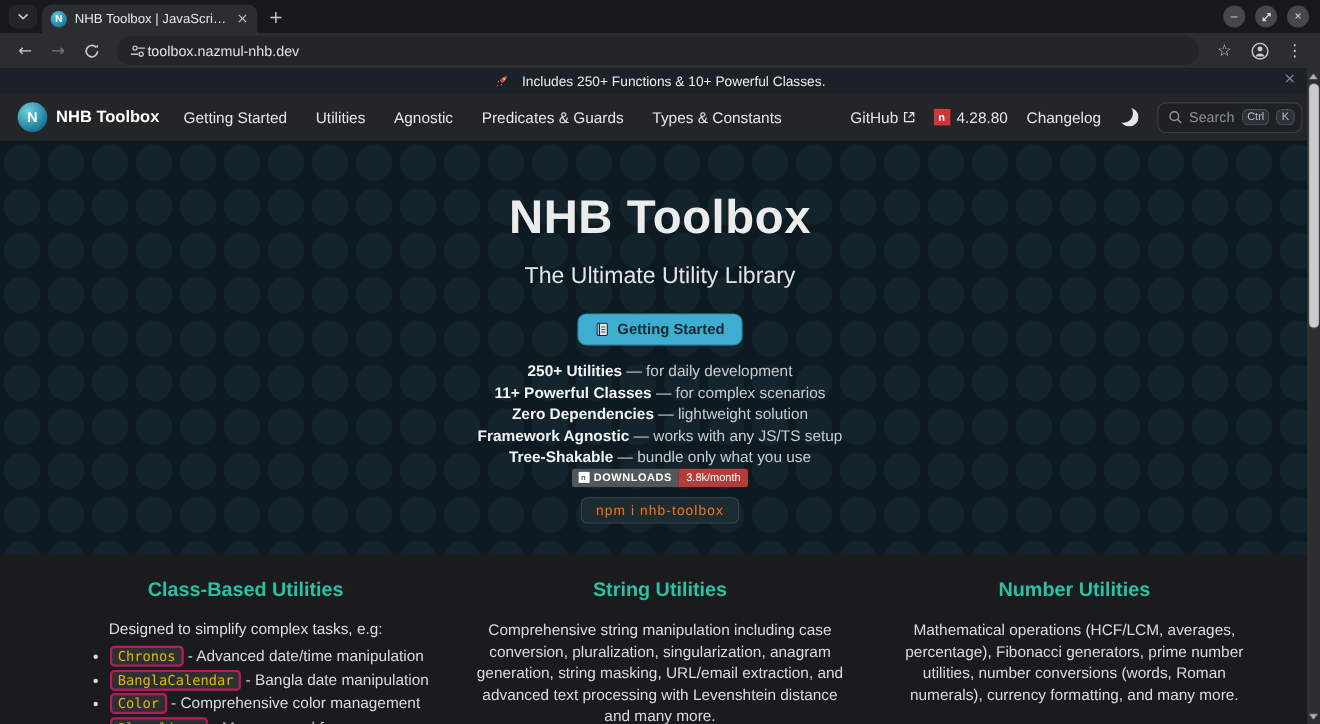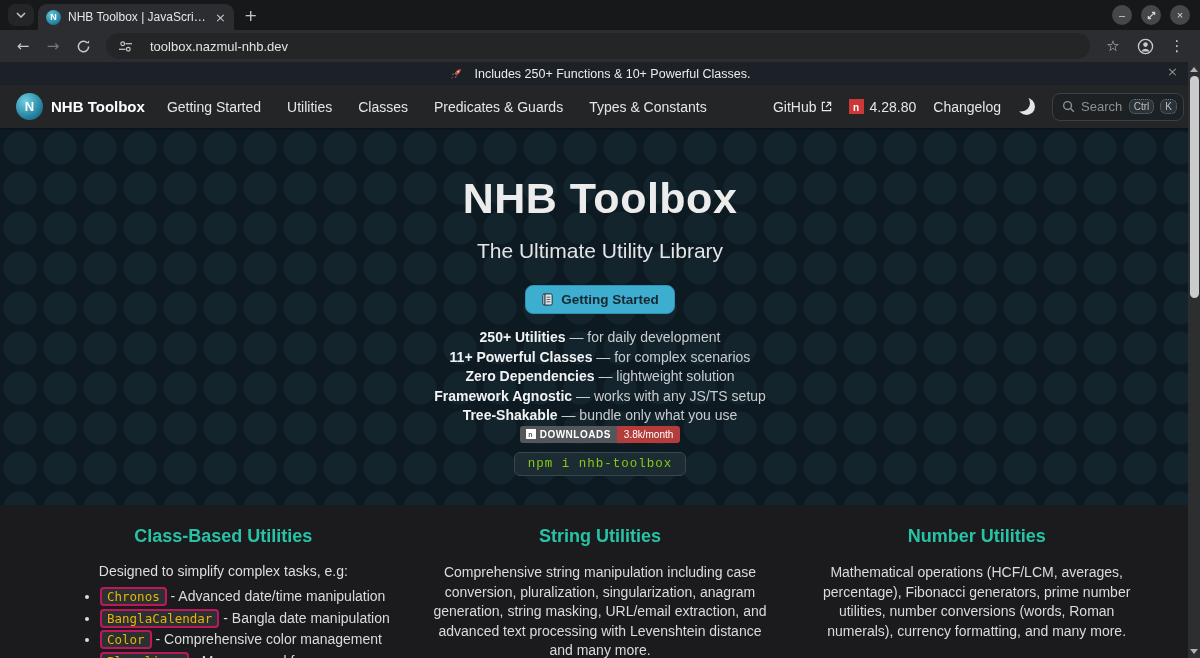--- a/index.html
+++ b/index.html
@@ -20,21 +20,21 @@
   .tab-close { color:#c3c6c9; font-size:13px; line-height:1; flex:none; }
   .new-tab-btn { color:#c3c6c9; font-size:16px; margin:0 0 5px 10px; }
   .win-controls { position:absolute; right:10px; top:5px; display:flex; gap:9px; }
   .win-btn { width:20px; height:20px; border-radius:50%; background:#454749; color:#d8dadb;
     display:flex; align-items:center; justify-content:center; font-size:11px; line-height:1; }
 
   .toolbar { height:32px; background:#2b2d30; display:flex; align-items:center; padding:0 10px; gap:4px; }
   .nav-icon { width:26px; height:26px; display:flex; align-items:center; justify-content:center;
     color:#c7cacd; font-size:15px; }
   .nav-icon.dim { color:#77797c; }
-  .omnibox { flex:1; height:26px; display:flex; align-items:center; gap:17px; padding:0 12px; margin:0 6px;
+  .omnibox { flex:1; height:26px; display:flex; align-items:center; gap:1px; padding:0 12px; margin:0 6px;
     border-radius:13px; background:#232527; }
   .url-text { color:#e0e2e4; font-size:13px; }
   .toolbar-right { display:flex; align-items:center; gap:6px; }
 
   
   .scrollbar { position:fixed; right:0; top:62px; width:12px; height:596px; background:#2d2e30; z-index:50; }
   .sb-arrow { position:absolute; left:0; width:12px; height:12px; display:flex; align-items:center; justify-content:center; }
   .sb-arrow.up { top:1px; } .sb-arrow.down { bottom:1px; }
   .tri-up { width:0; height:0; border-left:4px solid transparent; border-right:4px solid transparent; border-bottom:5px solid #aeb1b4; }
   .tri-down { width:0; height:0; border-left:4px solid transparent; border-right:4px solid transparent; border-top:5px solid #aeb1b4; }
@@ -79,21 +79,21 @@
   .features { margin-top:14px; font-size:14px; line-height:19.5px; color:#c9cccf; }
   .features b { color:#f2f3f4; }
   .badge-row { margin-top:0; display:flex; justify-content:center; }
   .badge { display:flex; font-size:10px; font-weight:bold; border-radius:3px; overflow:hidden; height:17px; }
   .badge-left { background:#53575b; color:#fff; display:flex; align-items:center; gap:4px; padding:0 6px; letter-spacing:.5px; }
   .badge-npm { width:10px; height:10px; background:#fff; color:#53575b; font-size:7px; font-weight:bold;
     display:flex; align-items:flex-end; justify-content:center; line-height:1.1; }
   .badge-right { background:#b43c3a; color:#fff; display:flex; align-items:center; padding:0 7px; font-weight:normal; }
   .install-row { margin-top:9px; display:flex; justify-content:center; }
   .install { background:#1d2b32; border:1px solid #35474f; border-radius:6px; padding:4px 13px;
-    color:#84cc16; font-family:Liberation Mono, monospace; font-size:12.5px; letter-spacing:1px; }
+    color:#f97316; font-family:Liberation Sans, sans-serif; font-size:12.5px; letter-spacing:1px; }
 
   
   .bottom { height:153px; background:#1b1b1d; padding:21px 56px 0; display:grid;
     grid-template-columns:1fr 1fr 1fr; column-gap:42px; }
   .col { text-align:center; }
   .col-title { color:#27c3a7; font-size:18px; font-weight:bold; margin-bottom:16px; }
   .col-lead { color:#dcdee0; font-size:14px; margin-bottom:9px; }
   .col-body { color:#d9dbdd; font-size:14px; line-height:19.5px; }
   .col-list { list-style:disc; text-align:left; margin:0 0 0 44px; color:#d9dbdd; font-size:14px; }
   .col-list li { margin-bottom:5.5px; }
@@ -183,21 +183,21 @@
 </div>
 
 <div class="navbar">
   <div class="brand">
     <span class="brand-logo">N</span>
     <span class="brand-name">NHB Toolbox</span>
   </div>
   <div class="nav-links">
     <span class="nav-link">Getting Started</span>
     <span class="nav-link">Utilities</span>
-    <span class="nav-link">Classes</span>
+    <span class="nav-link">Agnostic</span>
     <span class="nav-link">Predicates &amp; Guards</span>
     <span class="nav-link">Types &amp; Constants</span>
   </div>
   <div class="navbar-right">
     <span class="gh-link">
       <span>GitHub</span>
       <svg width="11" height="11" viewBox="0 0 12 12">
           <path d="M4.5 1.5 H1.5 V10.5 H10.5 V7.5" stroke="#e4e6e8" stroke-width="1.3" fill="none"></path>
           <path d="M6.5 1.5 H10.5 V5.5 M10.5 1.5 L5.5 6.5" stroke="#e4e6e8" stroke-width="1.3" fill="none"></path>
         </svg>

